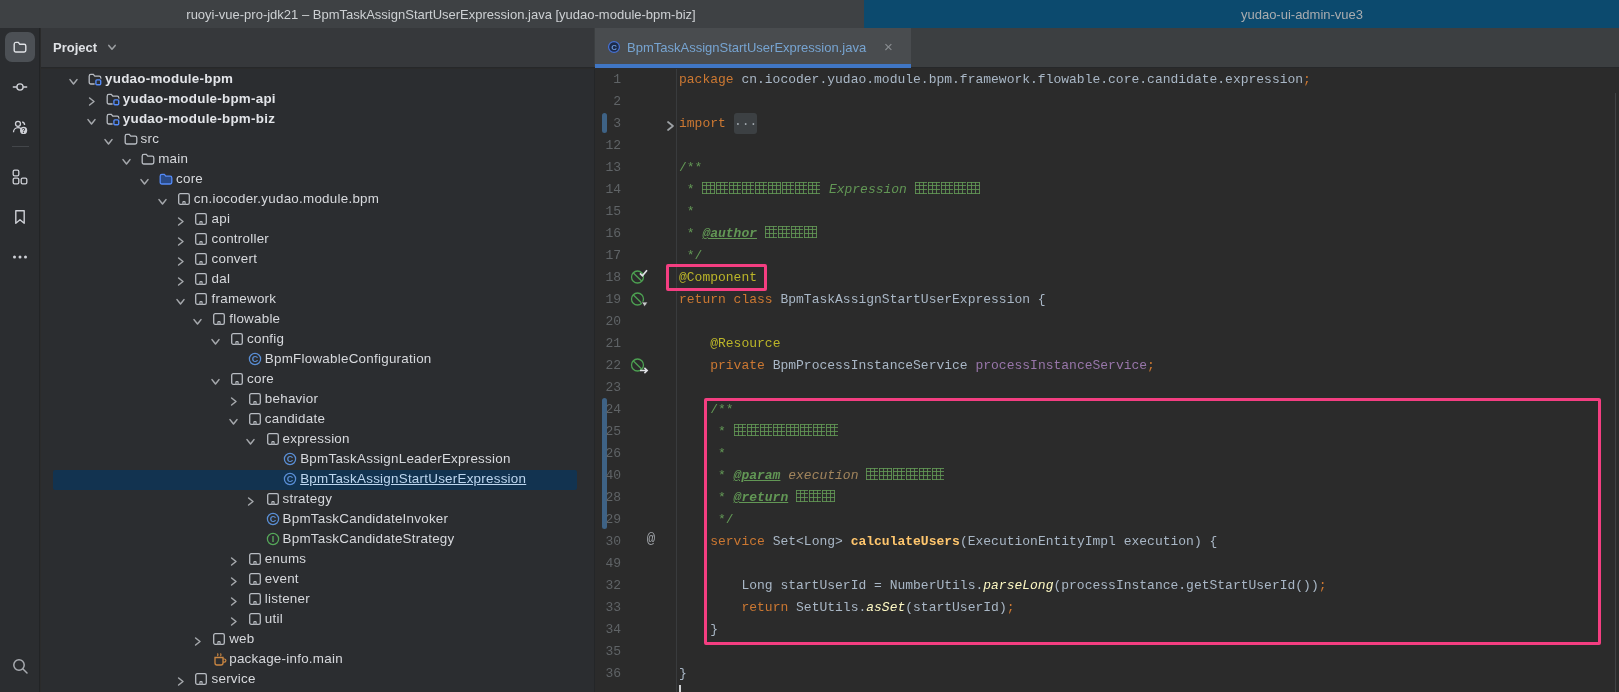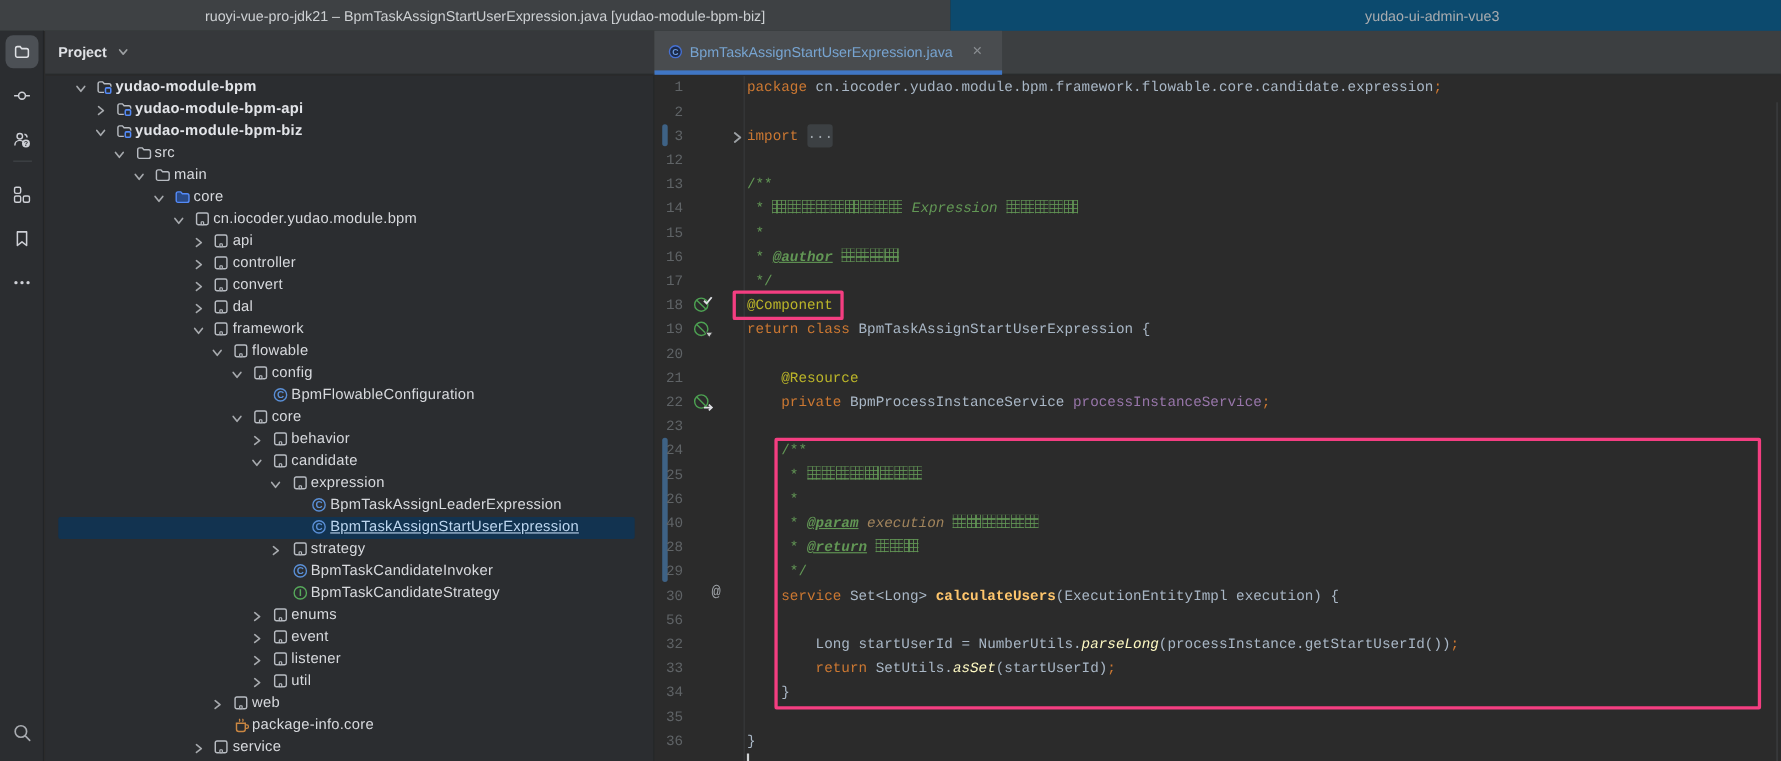--- a/index.html
+++ b/index.html
@@ -348,21 +348,21 @@
           <rect x="2.7" y="2.7" width="10.6" height="10.6" rx="1.6" fill="none" stroke="#b8bcc2" stroke-width="1.3"></rect>
           <rect x="6.6" y="10.2" width="2.8" height="3.1" fill="#2b2d30"></rect>
           <rect x="6.9" y="10.6" width="2.2" height="2.7" rx="0.6" fill="none" stroke="#b8bcc2" stroke-width="1.1"></rect>
         </svg></div>
 <div class="tl" style="left:188.2px;top:560px">web</div>
 <div class="tic" style="left:170px;top:582px"><svg width="16" height="16" viewBox="0 0 16 16">
           <path d="M4 6.5 h8 v5.5 c0 1.1-.9 2-2 2 H6 c-1.1 0-2-.9-2-2z" fill="none" stroke="#cb8742" stroke-width="1.3"></path>
           <path d="M12 8 h1.3 c.9 0 1.6.7 1.6 1.6 0 .9-.7 1.6-1.6 1.6 H12" fill="none" stroke="#cb8742" stroke-width="1.2"></path>
           <path d="M6.4 2.5 c.8.8.8 1.7 0 2.5 M9.4 2.5 c.8.8.8 1.7 0 2.5" fill="none" stroke="#cb8742" stroke-width="1.1"></path>
         </svg></div>
-<div class="tl" style="left:188.2px;top:580px">package-info.core</div>
+<div class="tl" style="left:188.2px;top:580px">package-info.main</div>
 <div class="tic" style="left:134px;top:604px"><svg width="11" height="11" viewBox="0 0 11 11">
           <path d="M3.6 2 L8 5.5 L3.6 9" fill="none" stroke="#a6a9ad" stroke-width="1.5" stroke-linecap="round" stroke-linejoin="round"></path>
         </svg></div>
 <div class="tic" style="left:152px;top:602px"><svg width="16" height="16" viewBox="0 0 16 16">
           <rect x="2.7" y="2.7" width="10.6" height="10.6" rx="1.6" fill="none" stroke="#b8bcc2" stroke-width="1.3"></rect>
           <rect x="6.6" y="10.2" width="2.8" height="3.1" fill="#2b2d30"></rect>
           <rect x="6.9" y="10.6" width="2.2" height="2.7" rx="0.6" fill="none" stroke="#b8bcc2" stroke-width="1.1"></rect>
         </svg></div>
 <div class="tl" style="left:170.5px;top:600px">service</div>
     </div>
@@ -404,21 +404,21 @@
 <div class="num" style="top:374px">26</div>
 <div class="cl" style="top:374px"><span class="doc">     *</span></div>
 <div class="num" style="top:396px">40</div>
 <div class="cl" style="top:396px"><span class="doc">     * </span><span class="doct">@param</span> <span class="docv">execution</span><span class="doc"> <b class="cj"></b><b class="cj"></b><b class="cj"></b><b class="cj"></b><b class="cj"></b><b class="cj"></b></span></div>
 <div class="num" style="top:418px">28</div>
 <div class="cl" style="top:418px"><span class="doc">     * </span><span class="doct">@return</span><span class="doc"> <b class="cj"></b><b class="cj"></b><b class="cj"></b></span></div>
 <div class="num" style="top:440px">29</div>
 <div class="cl" style="top:440px"><span class="doc">     */</span></div>
 <div class="num" style="top:462px">30</div>
 <div class="cl" style="top:462px">    <span class="k">service</span> Set&lt;Long&gt; <span class="m">calculateUsers</span>(ExecutionEntityImpl execution) {</div>
-<div class="num" style="top:484px">56</div>
+<div class="num" style="top:484px">49</div>
 <div class="num" style="top:506px">32</div>
 <div class="cl" style="top:506px">        Long startUserId = NumberUtils.<span class="sm">parseLong</span>(processInstance.getStartUserId())<span class="k">;</span></div>
 <div class="num" style="top:528px">33</div>
 <div class="cl" style="top:528px">        <span class="k">return</span> SetUtils.<span class="sm">asSet</span>(startUserId)<span class="k">;</span></div>
 <div class="num" style="top:550px">34</div>
 <div class="cl" style="top:550px">    }</div>
 <div class="num" style="top:572px">35</div>
 <div class="num" style="top:594px">36</div>
 <div class="cl" style="top:594px">}</div>
     <div class="badge">...</div>

